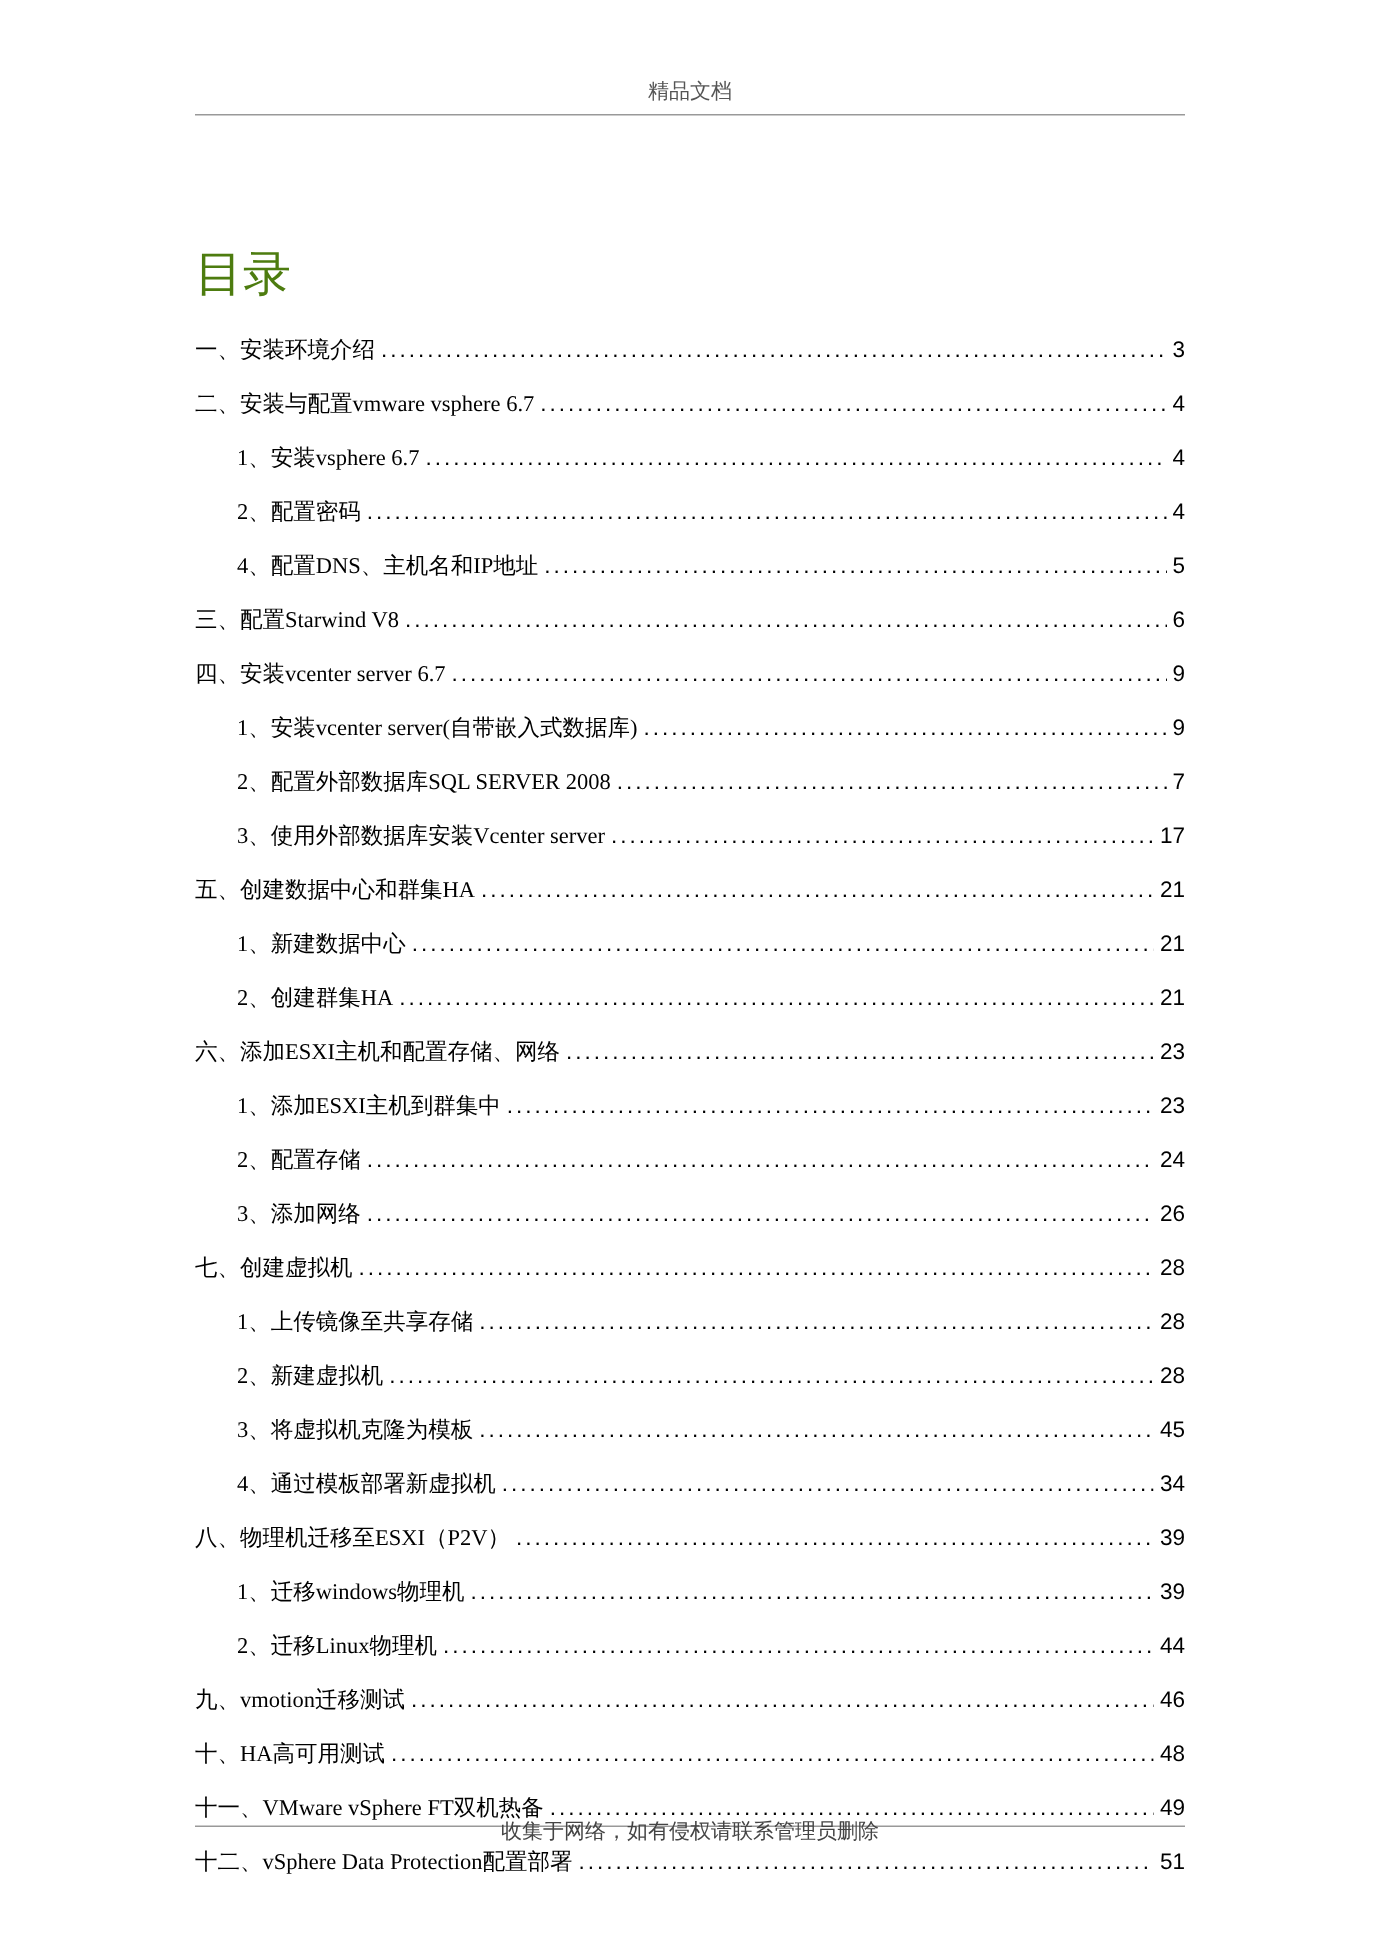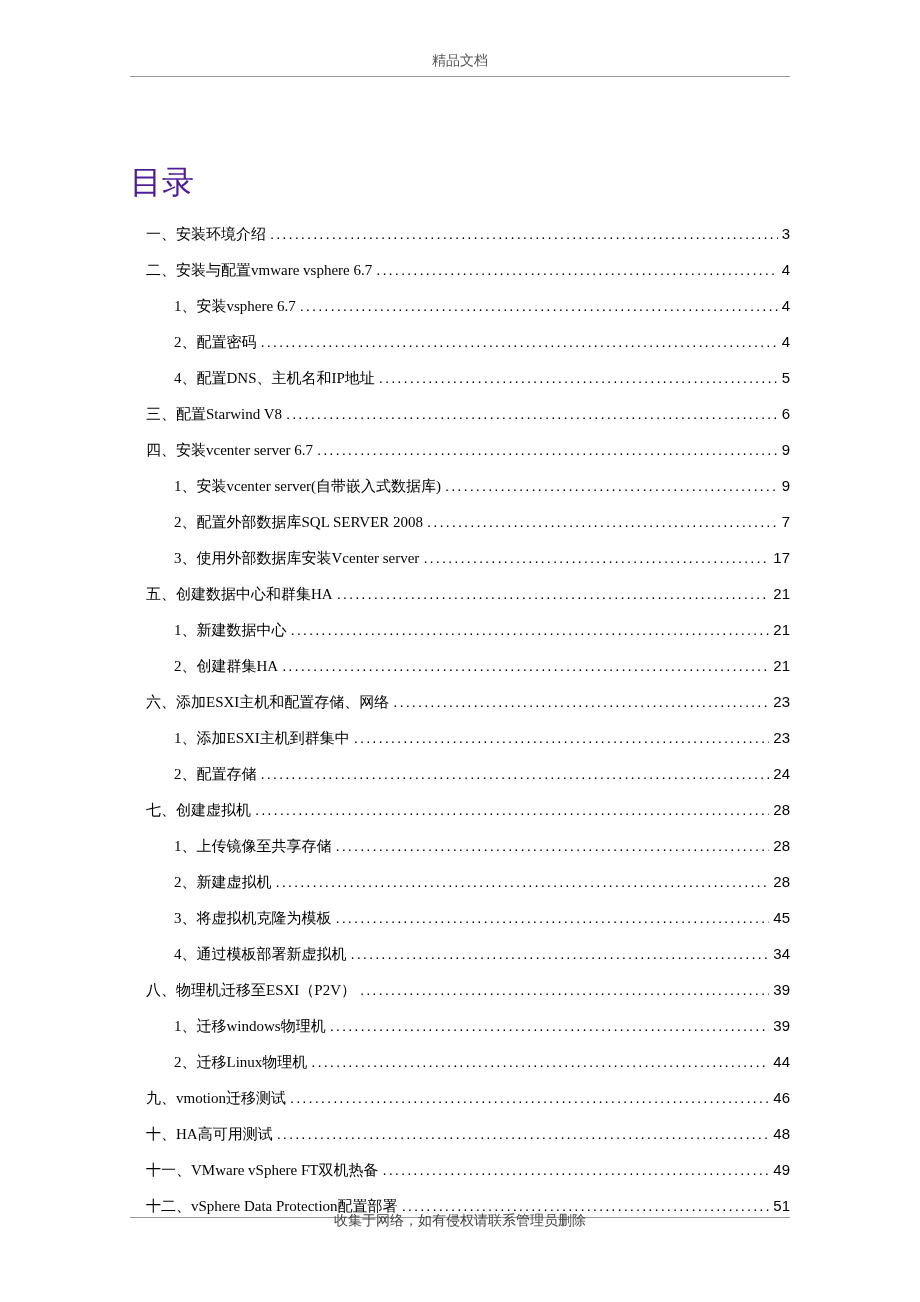--- a/index.html
+++ b/index.html
@@ -18,21 +18,21 @@
   .header {
     text-align: center;
     font-size: 14px;
     color: #555;
     padding-top: 52px;
     padding-bottom: 6px;
     border-bottom: 1px solid #999;
     font-family: Liberation Serif, serif;
   }
   .title {
-    color: #4c1d95;
+    color: #4d7c0f;
     font-family: "SimSun", "宋体", serif;
     font-size: 32px;
     margin-top: 84px;
     margin-bottom: 18px;
     font-weight: normal;
   }
   .toc {
     font-size: 15px;
     line-height: 1.4;
   }
@@ -42,21 +42,20 @@
     margin-bottom: 14px;
     white-space: nowrap;
   }
   .toc-row.level-2 {
     padding-left: 28px;
     text-align: right;
   }
   .toc-label {
     flex: 0 0 auto;
     font-family: "SimSun", "宋体", serif;
-    margin-left: 16px;
   }
   .toc-dots {
     flex: 1 1 auto;
     overflow: hidden;
     margin: 0 4px;
     font-family: Arial, sans-serif;
     letter-spacing: 2px;
     color: #000;
   }
   .toc-dots::after {
@@ -166,20 +165,25 @@
       <div class="toc-row level-2">
         <span class="toc-label">1、添加ESXI主机到群集中 </span>
         <span class="toc-dots"></span>
         <span class="toc-page">23</span>
       </div>
       <div class="toc-row level-2">
         <span class="toc-label">2、配置存储 </span>
         <span class="toc-dots"></span>
         <span class="toc-page">24</span>
       </div>
+      <div class="toc-row level-2">
+        <span class="toc-label">3、添加网络 </span>
+        <span class="toc-dots"></span>
+        <span class="toc-page">26</span>
+      </div>
       <div class="toc-row level-1">
         <span class="toc-label">七、创建虚拟机 </span>
         <span class="toc-dots"></span>
         <span class="toc-page">28</span>
       </div>
       <div class="toc-row level-2">
         <span class="toc-label">1、上传镜像至共享存储 </span>
         <span class="toc-dots"></span>
         <span class="toc-page">28</span>
       </div>

